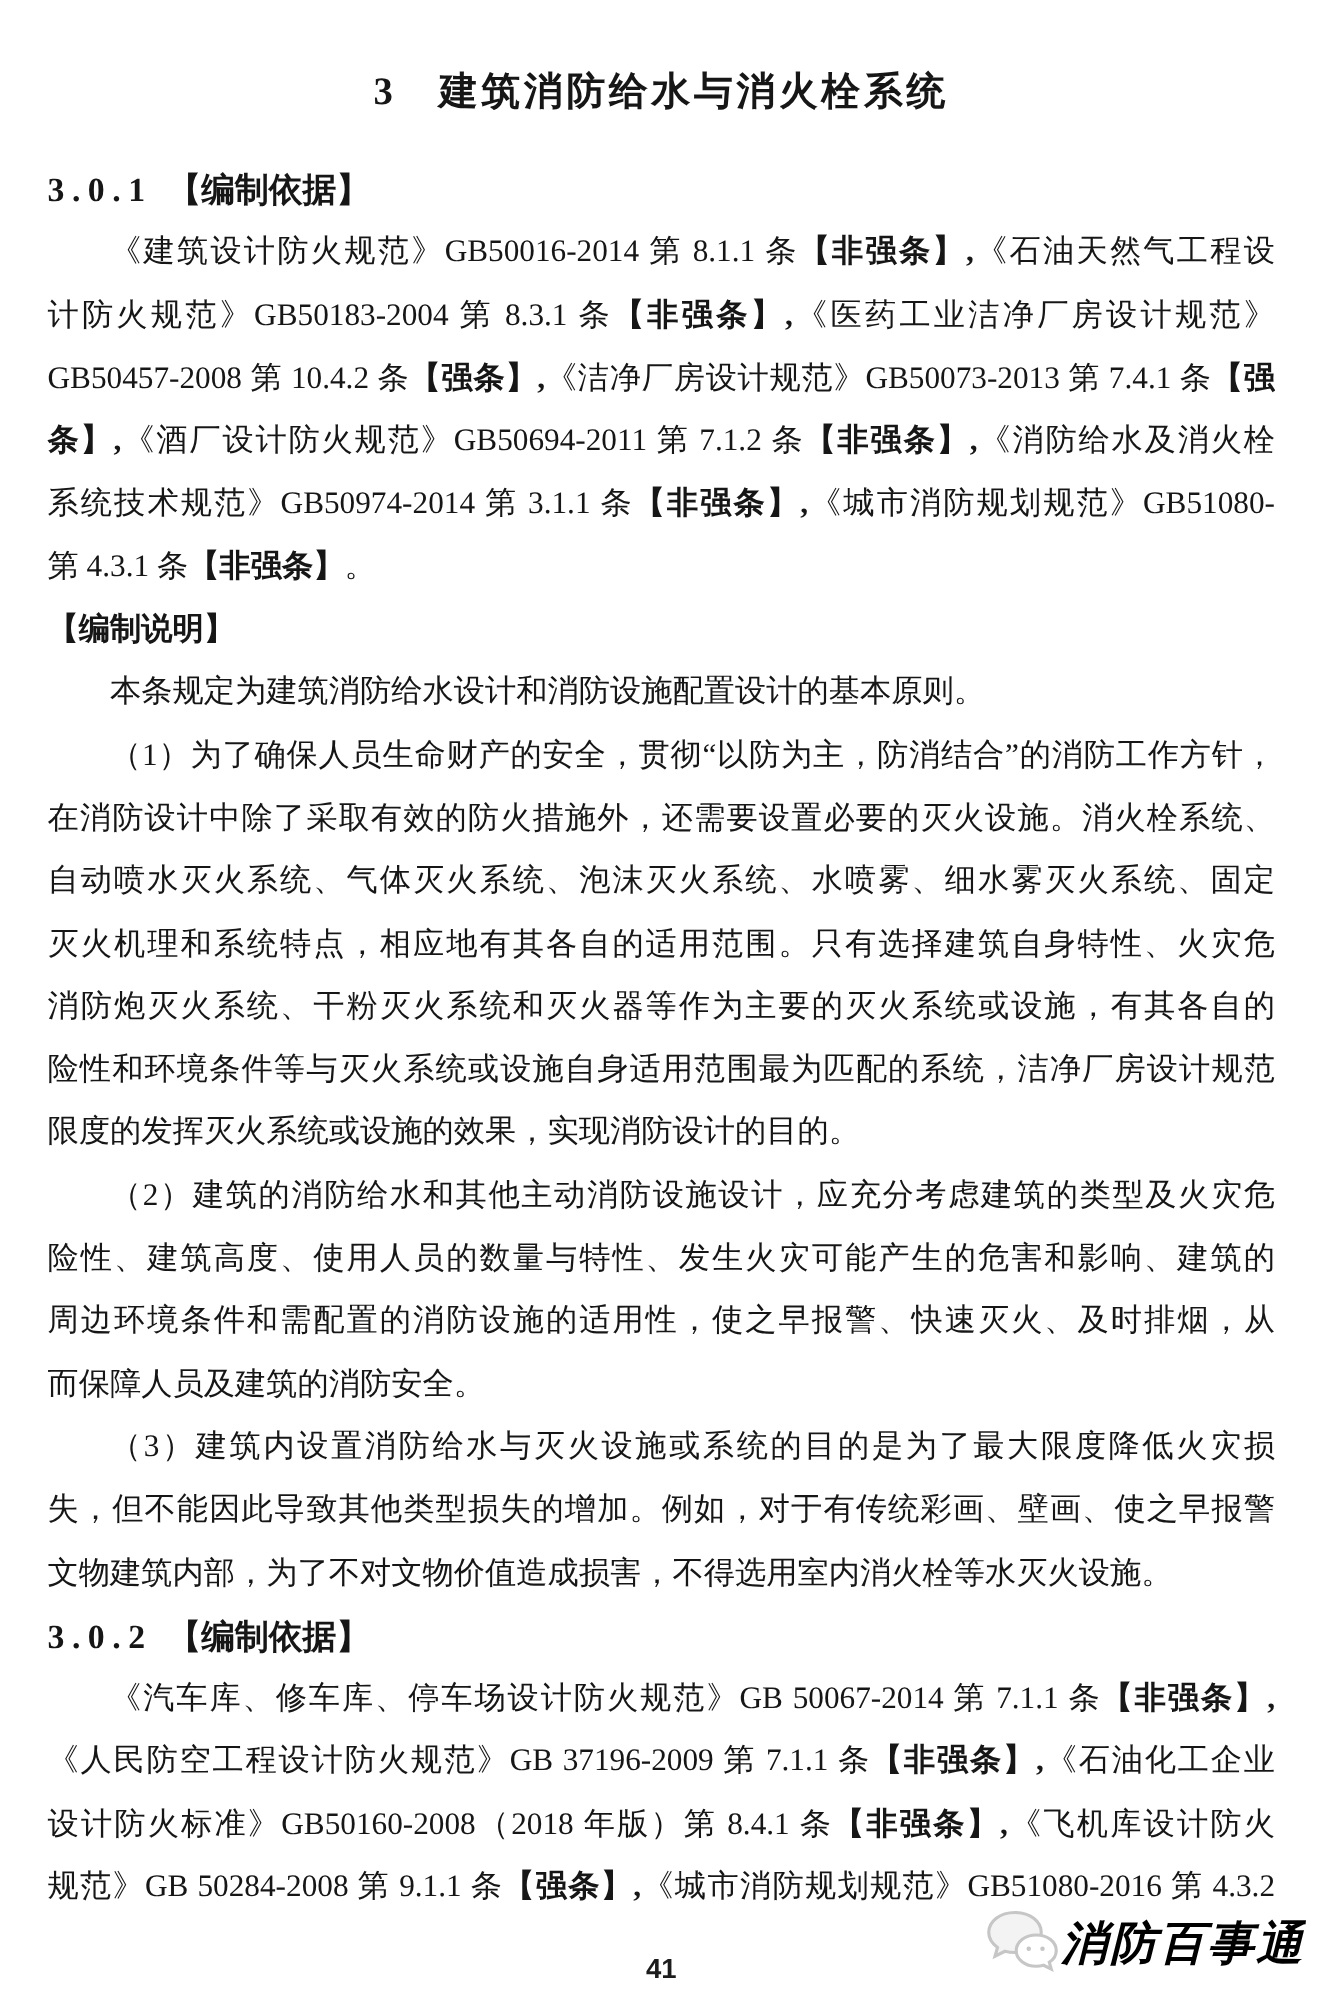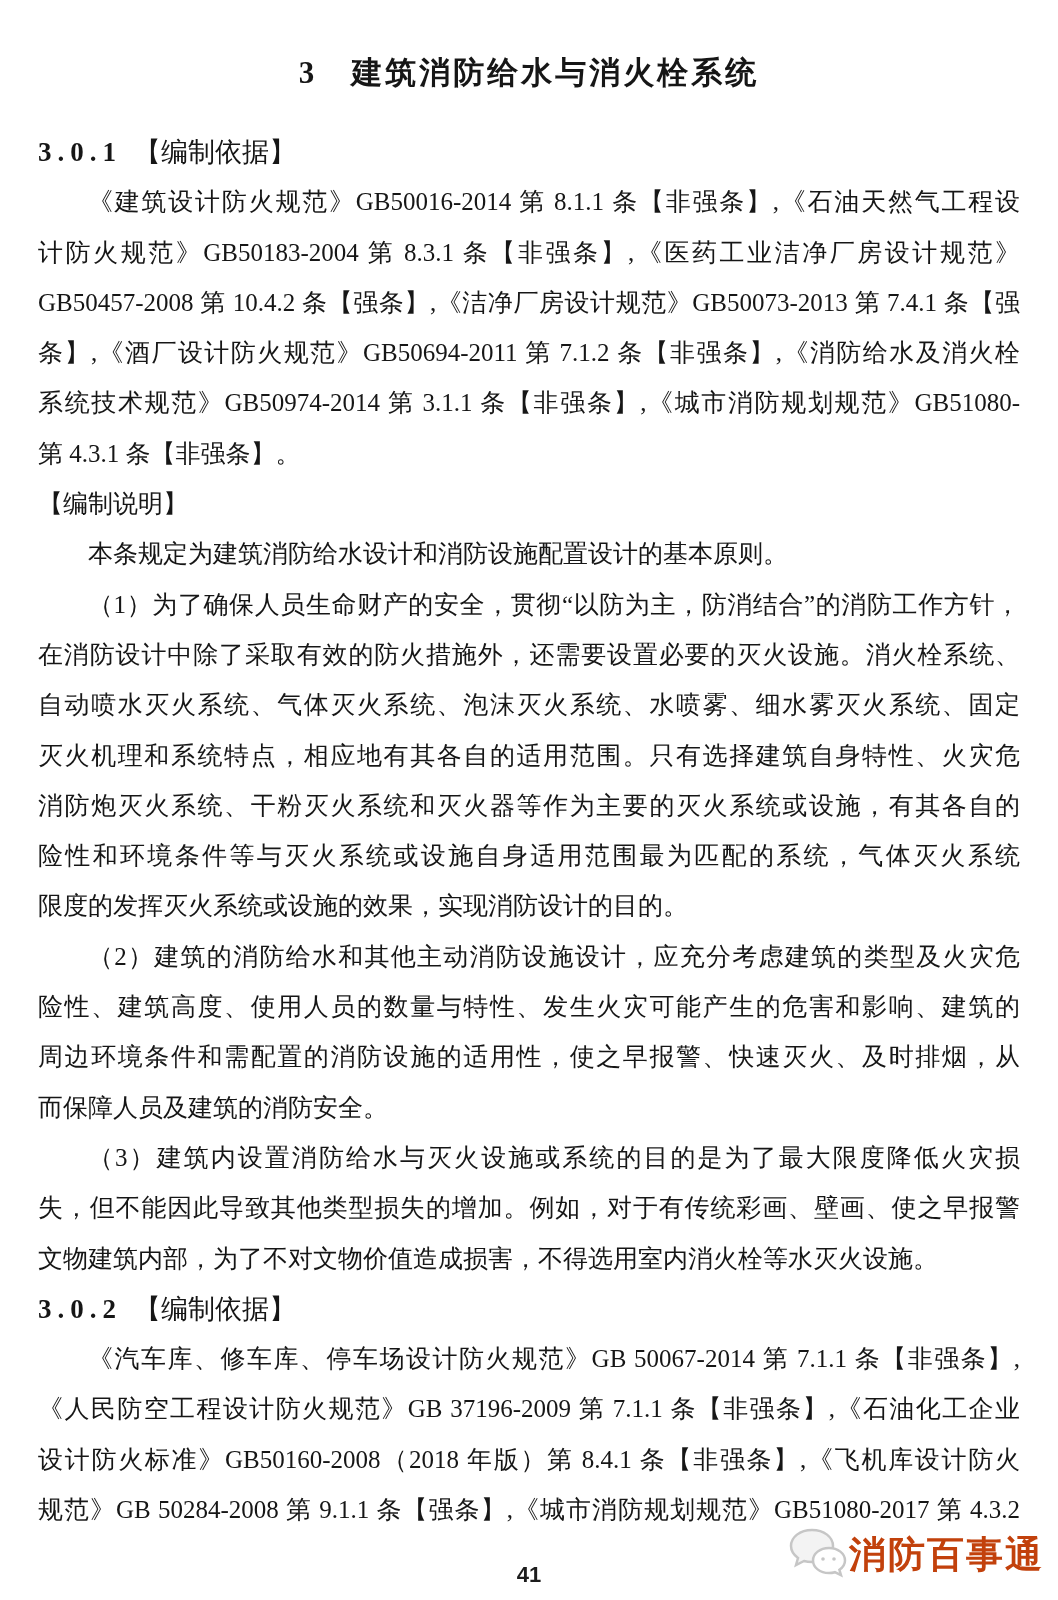--- a/index.html
+++ b/index.html
@@ -34,21 +34,21 @@
     line-height: 50.3px;
     height: 50.3px;
     overflow: hidden;
     text-align: left;
   }
   .line.align-justify {
     text-align: justify;
     text-align-last: justify;
   }
   .line.indent { text-indent: 50px; }
-  .line .bold { font-weight: normal; }
+  .line .bold { font-weight: bold; }
   .line.heading { font-size: 27px; }
   .line.heading .num {
     letter-spacing: 6px;
     margin-right: 12px;
     font-weight: 600;
   }
   .line.heading .bold { font-size: 27px; }
   .page-number {
     position: absolute;
     left: 0; right: 0;
@@ -59,24 +59,25 @@
     font-weight: bold;
     color: #1c1c1c;
   }
   .watermark {
     position: absolute;
     top: 1524px;
     right: 10px;
     display: flex;
     align-items: center;
     gap: 2px;
-    color: #c2410c;
+    color: #000000;
     background: rgba(255,255,255,0.55);
     padding: 2px 4px;
     z-index: 5;
+    font-style: italic;
   }
   .wm-icon { display: inline-flex; width: 60px; height: 58px; }
   .wm-icon svg { width: 100%; height: 100%; }
   .wm-text {
     font-size: 37px;
     font-weight: bold;
     letter-spacing: 2px;
     font-family: "Liberation Sans", "DejaVu Sans", sans-serif;
   }
 </style>
@@ -95,34 +96,34 @@
       <div class="line align-justify"><span class="bold">条】,</span><span>《酒厂设计防火规范》GB50694-2011 第 7.1.2 条</span><span class="bold">【非强条】,</span><span>《消防给水及消火栓</span></div>
       <div class="line align-justify"><span>系统技术规范》GB50974-2014 第 3.1.1 条</span><span class="bold">【非强条】,</span><span>《城市消防规划规范》GB51080-2015</span></div>
       <div class="line align-left"><span>第 4.3.1 条</span><span class="bold">【非强条】</span><span>。</span></div>
       <div class="line align-left"><span class="bold">【编制说明】</span></div>
       <div class="line align-left indent"><span>本条规定为建筑消防给水设计和消防设施配置设计的基本原则。</span></div>
       <div class="line align-justify indent"><span>（1）为了确保人员生命财产的安全，贯彻“以防为主，防消结合”的消防工作方针，</span></div>
       <div class="line align-justify"><span>在消防设计中除了采取有效的防火措施外，还需要设置必要的灭火设施。消火栓系统、</span></div>
       <div class="line align-justify"><span>自动喷水灭火系统、气体灭火系统、泡沫灭火系统、水喷雾、细水雾灭火系统、固定</span></div>
       <div class="line align-justify"><span>灭火机理和系统特点，相应地有其各自的适用范围。只有选择建筑自身特性、火灾危</span></div>
       <div class="line align-justify"><span>消防炮灭火系统、干粉灭火系统和灭火器等作为主要的灭火系统或设施，有其各自的</span></div>
-      <div class="line align-justify"><span>险性和环境条件等与灭火系统或设施自身适用范围最为匹配的系统，气体灭火系统</span></div>
+      <div class="line align-justify"><span>险性和环境条件等与灭火系统或设施自身适用范围最为匹配的系统，洁净厂房设计规范</span></div>
       <div class="line align-left"><span>限度的发挥灭火系统或设施的效果，实现消防设计的目的。</span></div>
       <div class="line align-justify indent"><span>（2）建筑的消防给水和其他主动消防设施设计，应充分考虑建筑的类型及火灾危</span></div>
       <div class="line align-justify"><span>险性、建筑高度、使用人员的数量与特性、发生火灾可能产生的危害和影响、建筑的</span></div>
       <div class="line align-justify"><span>周边环境条件和需配置的消防设施的适用性，使之早报警、快速灭火、及时排烟，从</span></div>
       <div class="line align-left"><span>而保障人员及建筑的消防安全。</span></div>
       <div class="line align-justify indent"><span>（3）建筑内设置消防给水与灭火设施或系统的目的是为了最大限度降低火灾损</span></div>
       <div class="line align-justify"><span>失，但不能因此导致其他类型损失的增加。例如，对于有传统彩画、壁画、使之早报警</span></div>
       <div class="line align-left"><span>文物建筑内部，为了不对文物价值造成损害，不得选用室内消火栓等水灭火设施。</span></div>
       <div class="line align-left heading"><span class="num">3.0.2</span><span class="bold">【编制依据】</span></div>
       <div class="line align-justify indent"><span>《汽车库、修车库、停车场设计防火规范》GB 50067-2014 第 7.1.1 条</span><span class="bold">【非强条】,</span></div>
       <div class="line align-justify"><span>《人民防空工程设计防火规范》GB 37196-2009 第 7.1.1 条</span><span class="bold">【非强条】,</span><span>《石油化工企业</span></div>
       <div class="line align-justify"><span>设计防火标准》GB50160-2008（2018 年版）第 8.4.1 条</span><span class="bold">【非强条】,</span><span>《飞机库设计防火</span></div>
-      <div class="line align-justify"><span>规范》GB 50284-2008 第 9.1.1 条</span><span class="bold">【强条】,</span><span>《城市消防规划规范》GB51080-2017 第 4.3.2</span></div>
+      <div class="line align-justify"><span>规范》GB 50284-2008 第 9.1.1 条</span><span class="bold">【强条】,</span><span>《城市消防规划规范》GB51080-2016 第 4.3.2</span></div>
     </div>
 
   <div class="watermark">
     <span class="wm-icon">
       <svg viewBox="0 0 60 58" xmlns="http://www.w3.org/2000/svg">
         <g fill="none" stroke="#c6c6c6" stroke-width="2.5">
           <path d="M25 4 C13 4 4 11 4 20 c0 5 3 9 7 12 l-2 7 8 -4 c2.5 0.7 5.2 1 8 1 12 0 21 -7 21 -16 S37 4 25 4 Z" fill="#f3f3f3"></path>
           <path d="M42 22 c-9 0 -16 5.5 -16 12.5 0 7 7 12.5 16 12.5 2 0 4 -0.3 5.8 -0.8 l6.2 3 -1.6 -5.4 c3.4 -2.3 5.6 -5.6 5.6 -9.3 C58 27.5 51 22 42 22 Z" fill="#ffffff"></path>
           <circle cx="36" cy="33" r="1.8" fill="#c6c6c6" stroke="none"></circle>
           <circle cx="47" cy="33" r="1.8" fill="#c6c6c6" stroke="none"></circle>

